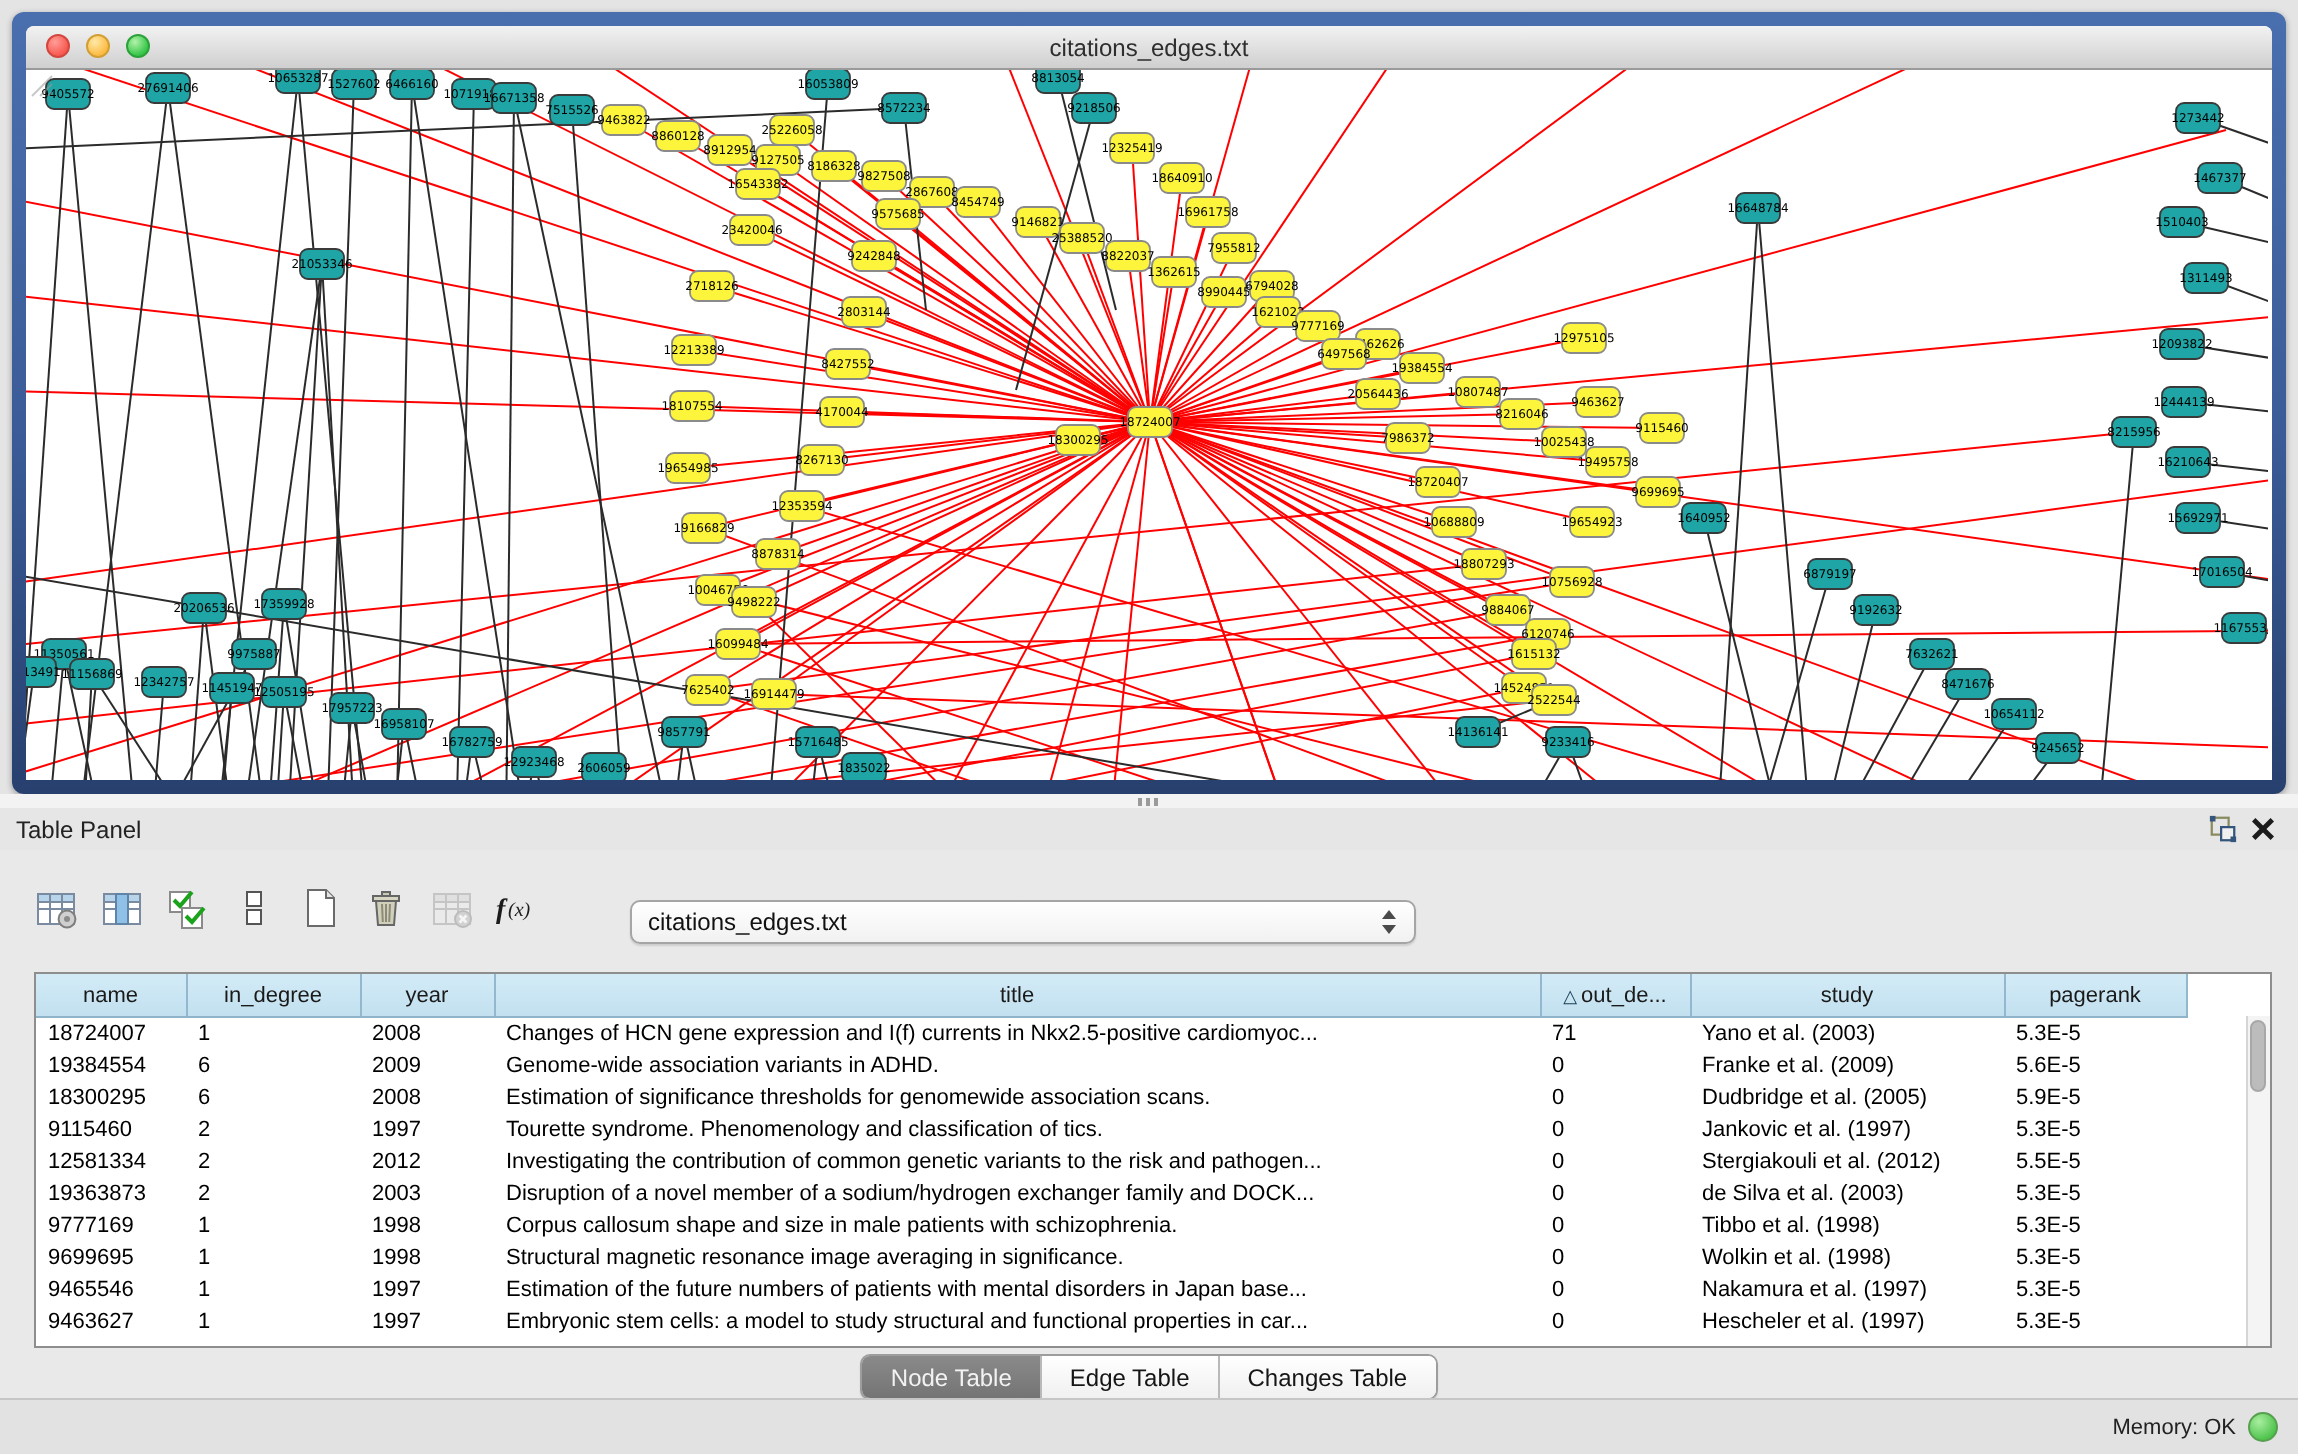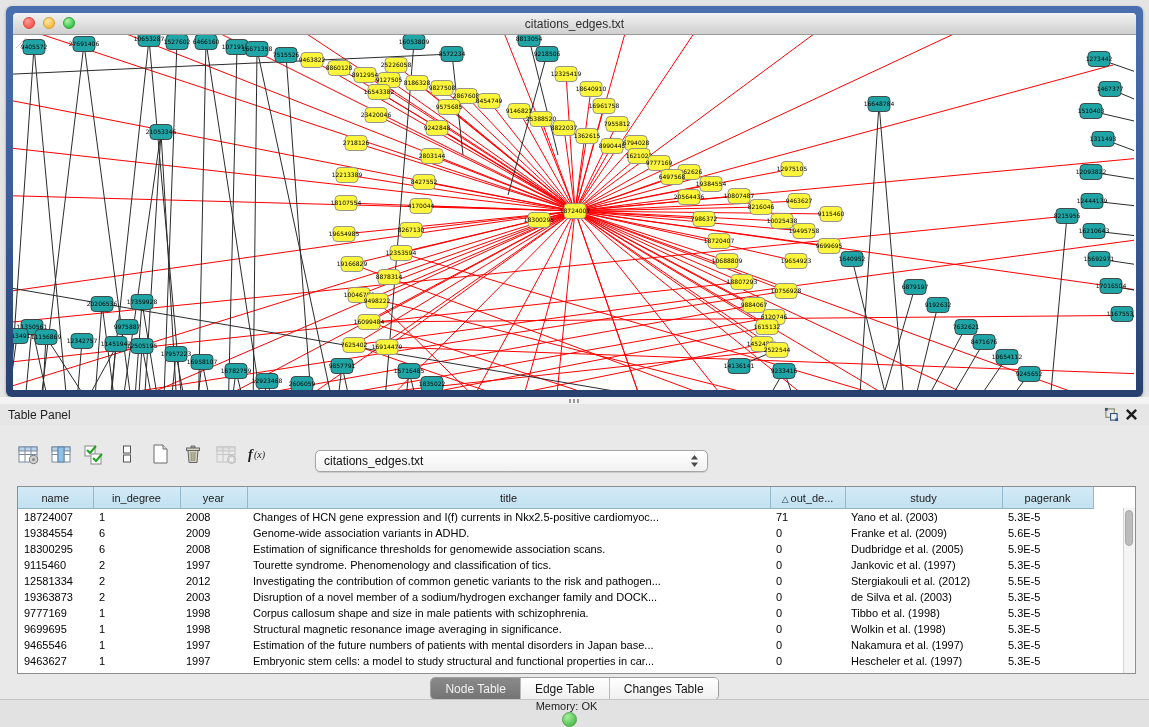--- a/index.html
+++ b/index.html
@@ -46,21 +46,21 @@
   .vscroll{position:absolute;right:0;top:21px;width:11px;height:165px;background:#f4f4f4;border-left:1px solid #d5d5d5;}
   .vscroll .thumb{position:absolute;left:1px;top:2px;width:8px;height:36px;border-radius:4px;background:#bcbcbc;border:1px solid #a8a8a8;box-sizing:border-box;}
   
   .tabbar{position:absolute;left:0;top:270px;width:1149px;height:26px;display:flex;justify-content:center;align-items:flex-end;}
   .seg{display:flex;height:21px;border:1px solid #9d9d9d;border-radius:5px;overflow:hidden;background:#fbfbfb;box-shadow:0 1px 1px rgba(0,0,0,.1);}
   .seg .tab{padding:0 14px;display:flex;align-items:center;font-size:12px;color:#161616;border-right:1px solid #b9b9b9;background:linear-gradient(180deg,#ffffff,#f0f0f0);}
   .seg .tab:last-child{border-right:none;}
   .seg .tab.active{background:linear-gradient(180deg,#8a8a8a,#747474);color:#f2f2f2;}
   
   .statusbar{position:absolute;left:0;top:699px;width:1149px;height:28px;background:#e2e2e2;border-top:1px solid #c6c6c6;
-    display:flex;align-items:center;justify-content:flex-end;padding-right:10px;box-sizing:border-box;flex-direction:column;}
+    display:flex;align-items:center;justify-content:flex-end;padding-right:10px;box-sizing:border-box;}
   .mem-label{font-size:11px;color:#222;margin-right:6px;}
   .mem-dot{width:13px;height:13px;border-radius:50%;background:radial-gradient(circle at 35% 30%,#a9eea0,#4cc24a 75%);border:1px solid #57a04f;}
 </style>
 </head>
 <body>
 
 <div class="net-frame">
   <div class="net-inner">
     <div class="titlebar">
       <div class="lights">

